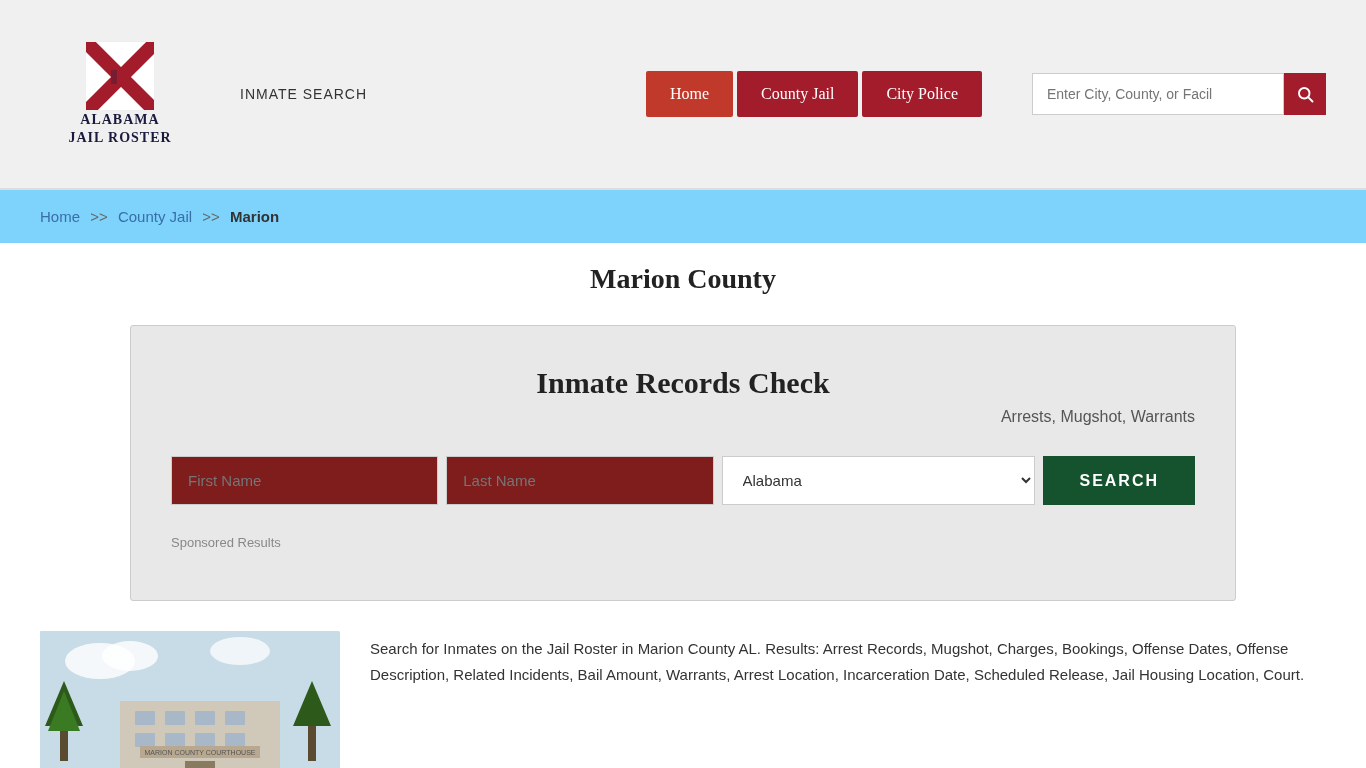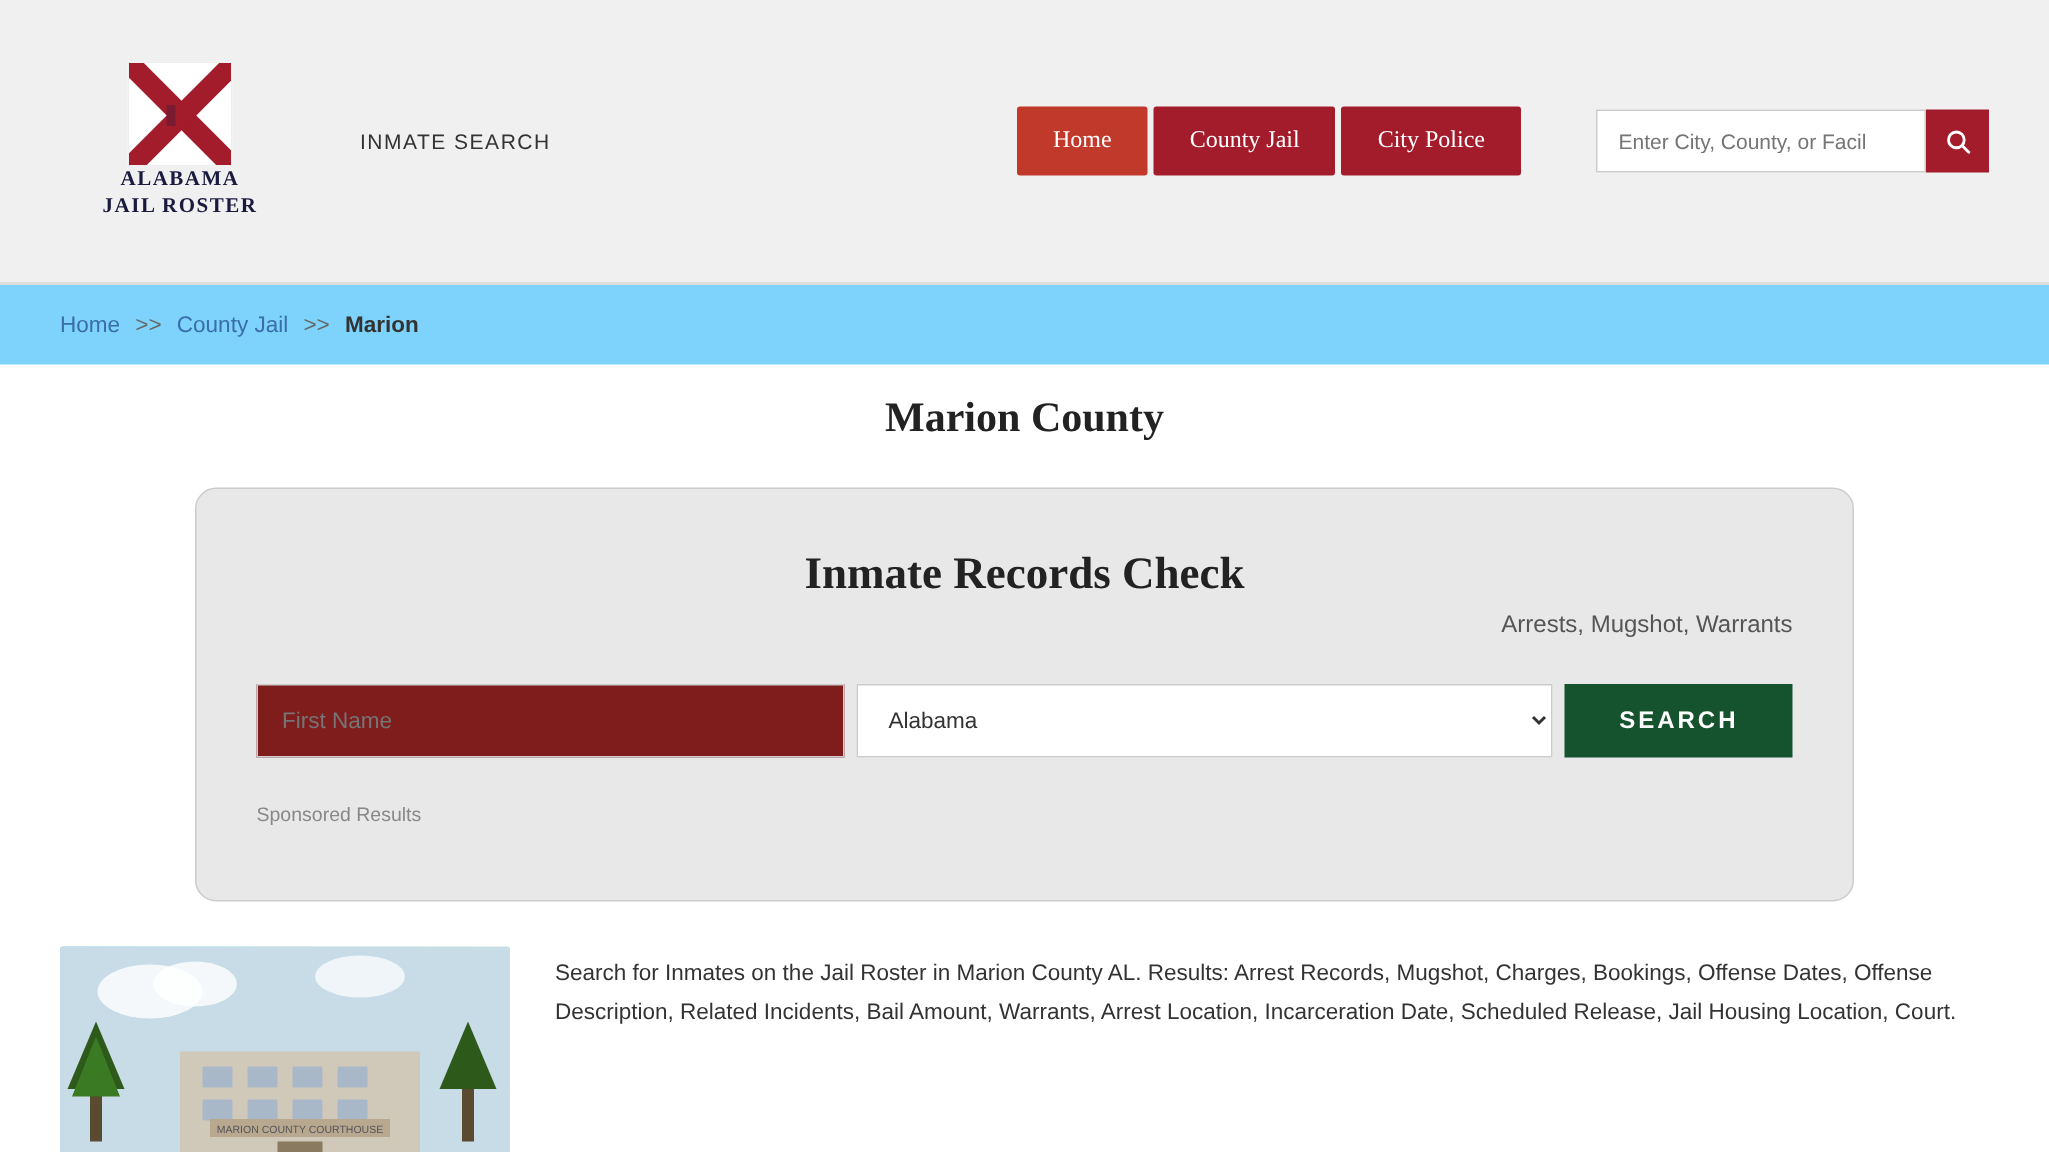--- a/index.html
+++ b/index.html
@@ -59,21 +59,21 @@
     }
     .search-area {
       display: flex;
       align-items: center;
       margin-left: 20px;
     }
     .header-search-input {
       padding: 10px 14px;
       font-size: 14px;
       border: 1px solid #ccc;
-      width: 220px;
+      width: 252px;
       height: 42px;
       font-family: Arial, sans-serif;
       color: #999;
       outline: none;
     }
     .header-search-btn {
       background: #a31c2c;
       border: none;
       width: 42px;
       height: 42px;
@@ -110,21 +110,21 @@
       color: #222;
       font-family: Georgia, serif;
     }
 
     
     .records-box {
       background: #e8e8e8;
       border: 1px solid #ccc;
       margin: 0 130px 30px;
       padding: 40px 40px 50px;
-      border-radius: 14px;
+      border-radius: 3px;
     }
     .records-title {
       text-align: center;
       font-size: 30px;
       font-weight: bold;
       color: #222;
       margin-bottom: 8px;
       font-family: Georgia, serif;
     }
     .records-subtitle {
@@ -273,20 +273,21 @@
 <div class="page-title-area">
   <h1 class="page-title">Marion County</h1>
 </div>
 
 <div class="records-box">
   <h2 class="records-title">Inmate Records Check</h2>
   <p class="records-subtitle">Arrests, Mugshot, Warrants</p>
 
   <div class="search-form">
     <input type="text" placeholder="First Name" style="">
+    <input type="text" placeholder="Last Name" style="">
     <select>
       <option>Alabama</option>
       <option>Alaska</option>
       <option>Arizona</option>
       <option>Arkansas</option>
       <option>California</option>
       <option>Colorado</option>
       <option>Connecticut</option>
       <option>Delaware</option>
       <option>Florida</option>

